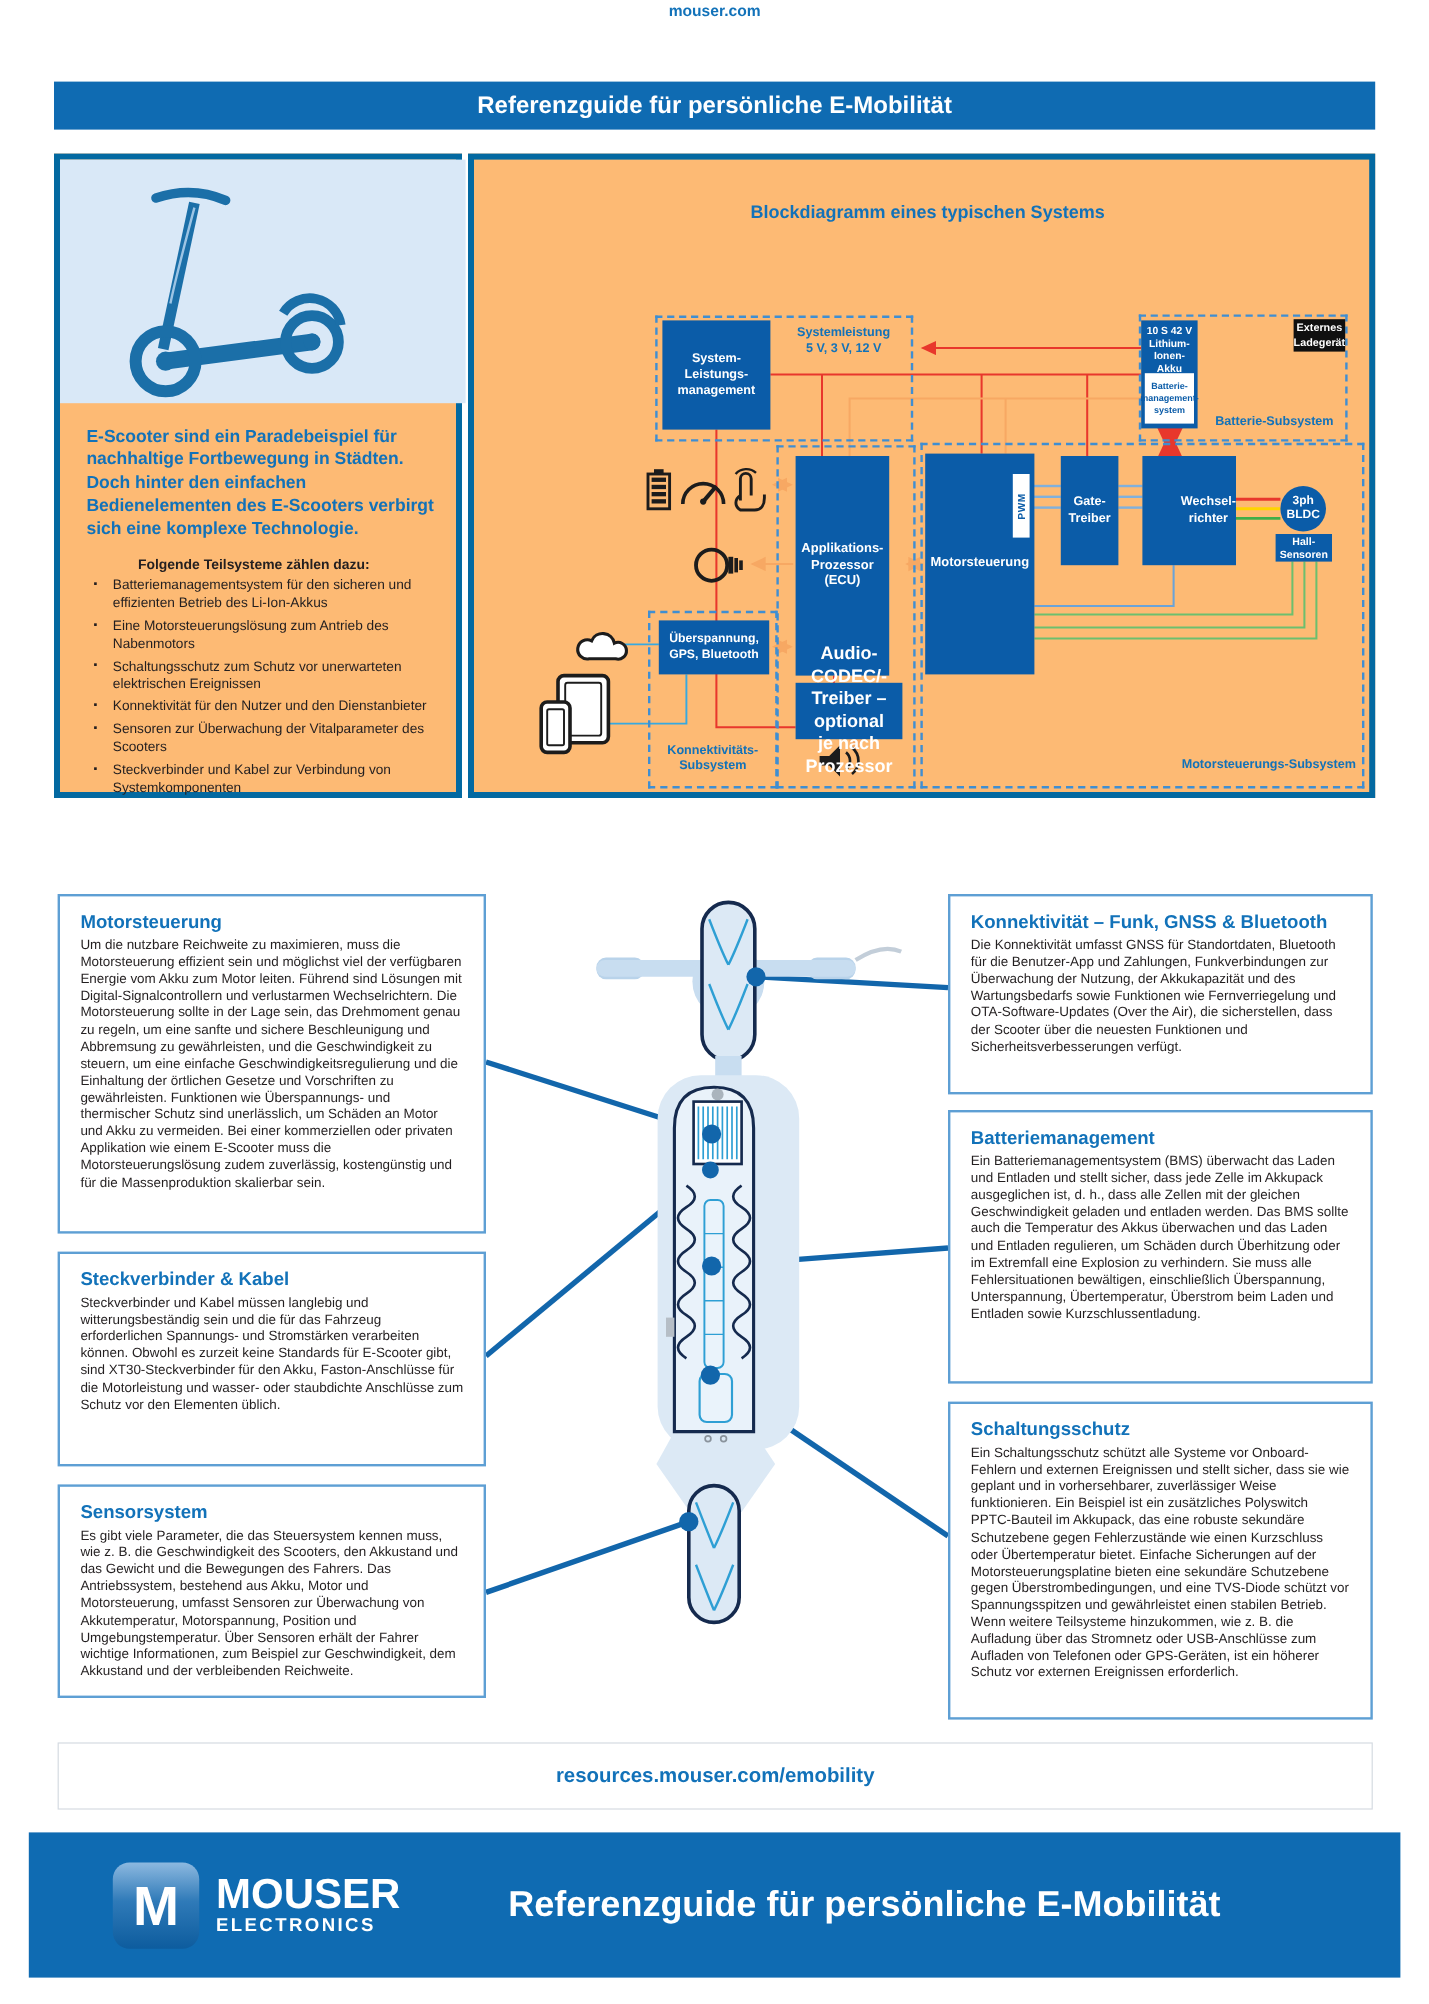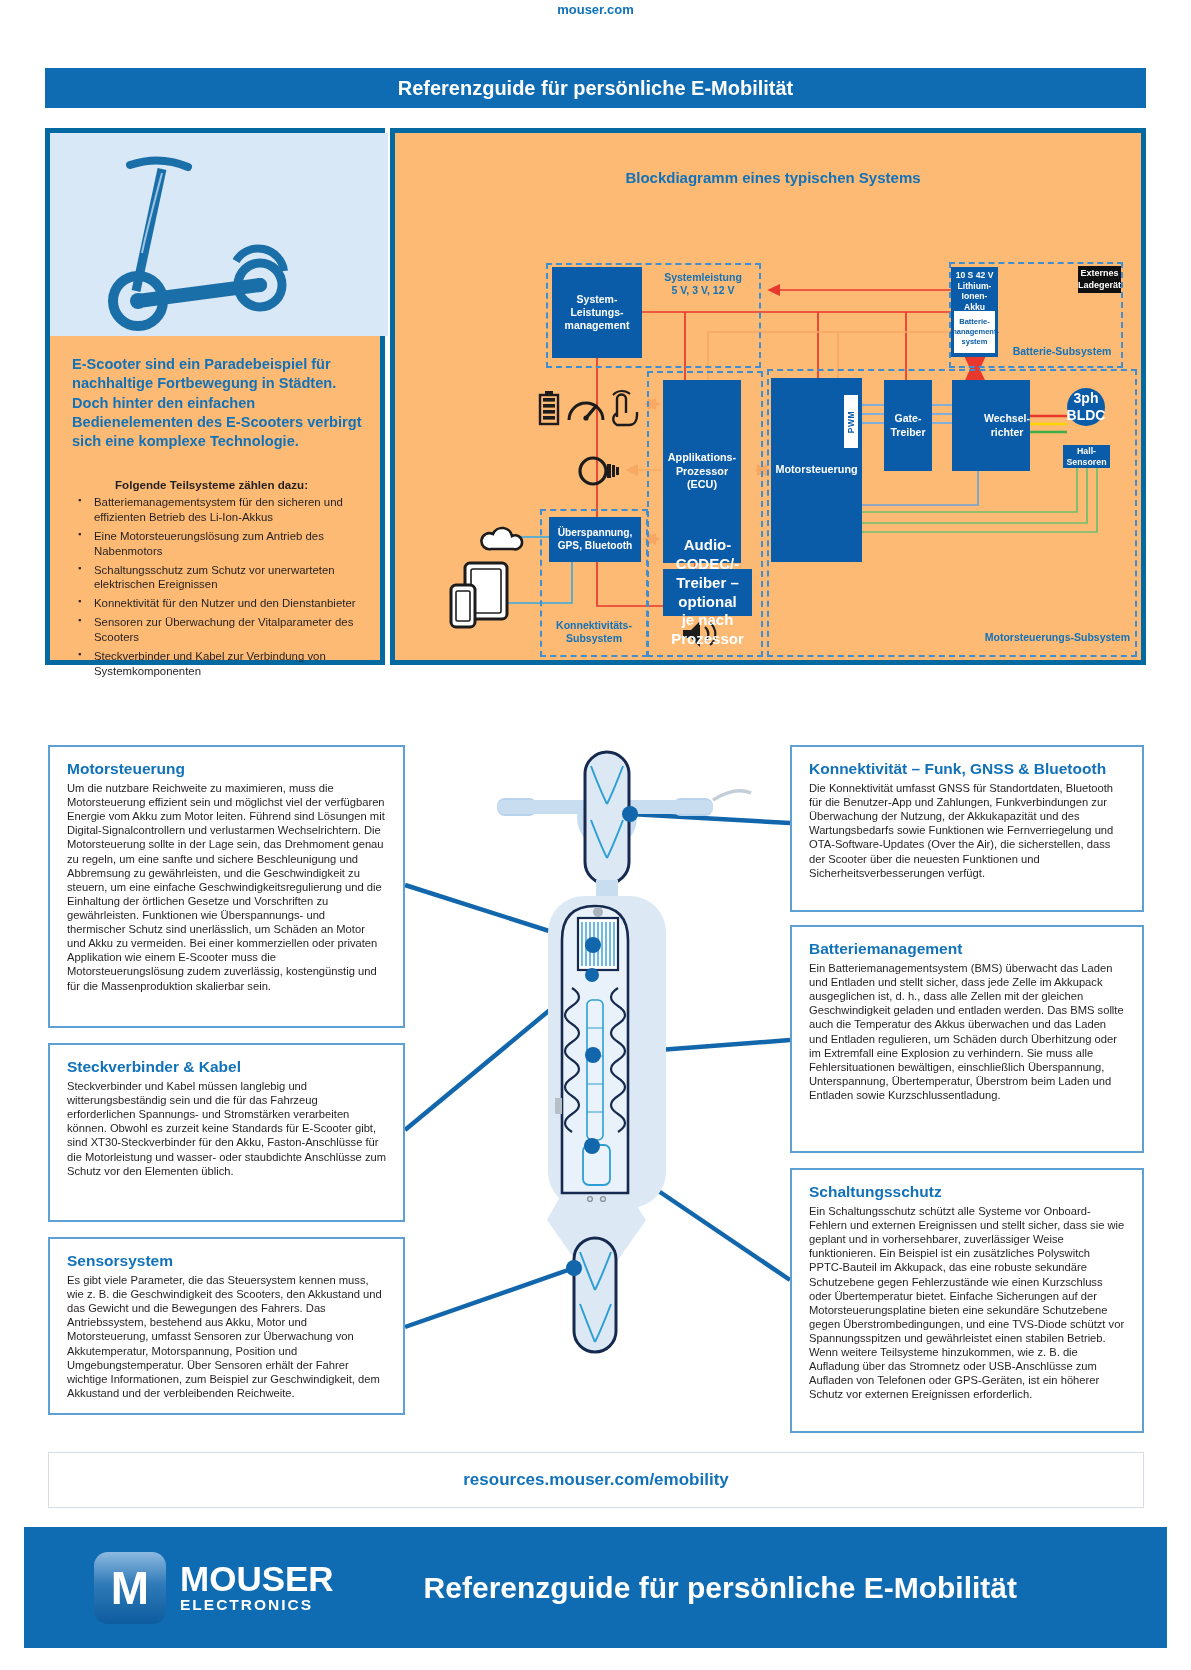--- a/index.html
+++ b/index.html
@@ -57,21 +57,21 @@
           <circle cx="88" cy="168" r="25" stroke-width="10"></circle>
           <circle cx="210" cy="152" r="22" stroke-width="9"></circle>
           <path d="M186,128 a26,26 0 0 1 48,10" stroke-width="8"></path>
         </g>
         <circle cx="88" cy="168" r="8" fill="#1b6fa8"></circle>
         <circle cx="210" cy="152" r="7" fill="#1b6fa8"></circle>
       </svg>
     </div>
     <div class="abs" style="left:22px;top:222px;width:296px;">
       <div style="color:#1272b9;font-weight:bold;font-size:14.6px;line-height:1.32;">E-Scooter sind ein Paradebeispiel für nachhaltige Fortbewegung in Städten. Doch hinter den einfachen Bedienelementen des E-Scooters verbirgt sich eine komplexe Technologie.</div>
-      <div style="font-weight:bold;font-size:11.6px;margin-top:27px;margin-bottom:4px;color:#231f20;padding-left:43px;">Folgende Teilsysteme zählen dazu:</div>
+      <div style="font-weight:bold;font-size:11.6px;margin-top:13px;margin-bottom:4px;color:#231f20;padding-left:43px;">Folgende Teilsysteme zählen dazu:</div>
       <ul class="bullets">
         <li>Batteriemanagementsystem für den sicheren und effizienten Betrieb des Li-Ion-Akkus</li>
         <li>Eine Motorsteuerungslösung zum Antrieb des Nabenmotors</li>
         <li>Schaltungsschutz zum Schutz vor unerwarteten elektrischen Ereignissen</li>
         <li>Konnektivität für den Nutzer und den Dienstanbieter</li>
         <li>Sensoren zur Überwachung der Vitalparameter des Scooters</li>
         <li>Steckverbinder und Kabel zur Verbindung von Systemkomponenten</li>
       </ul>
     </div>
   </div>
@@ -225,21 +225,21 @@
       </div>
 
     <div class="abs bluebox" style="left:489px;top:247px;width:48px;height:91px;font-size:10.5px;">
       <span class="pre">Gate-
 Treiber</span>
       </div>
     <div class="abs bluebox" style="left:557px;top:247px;width:46px;height:91px;font-size:10.5px;padding-left:32px;">
       <span class="pre">Wechsel-
 richter</span>
       </div>
-    <div class="abs bluebox" style="left:672px;top:255px;width:38px;height:38px;border-radius:50%;font-size:14px;">
+    <div class="abs bluebox" style="left:672px;top:272px;width:38px;height:38px;border-radius:50%;font-size:10px;">
       <span class="pre">3ph
 BLDC</span>
       </div>
     <div class="abs bluebox" style="left:668px;top:312px;width:47px;height:23px;font-size:8.8px;">
       <span class="pre">Hall-
 Sensoren</span>
       </div>
 
     <div class="abs bluebox" style="left:154px;top:384px;width:92px;height:45px;font-size:10.2px;">
       <span class="pre">Überspannung,

